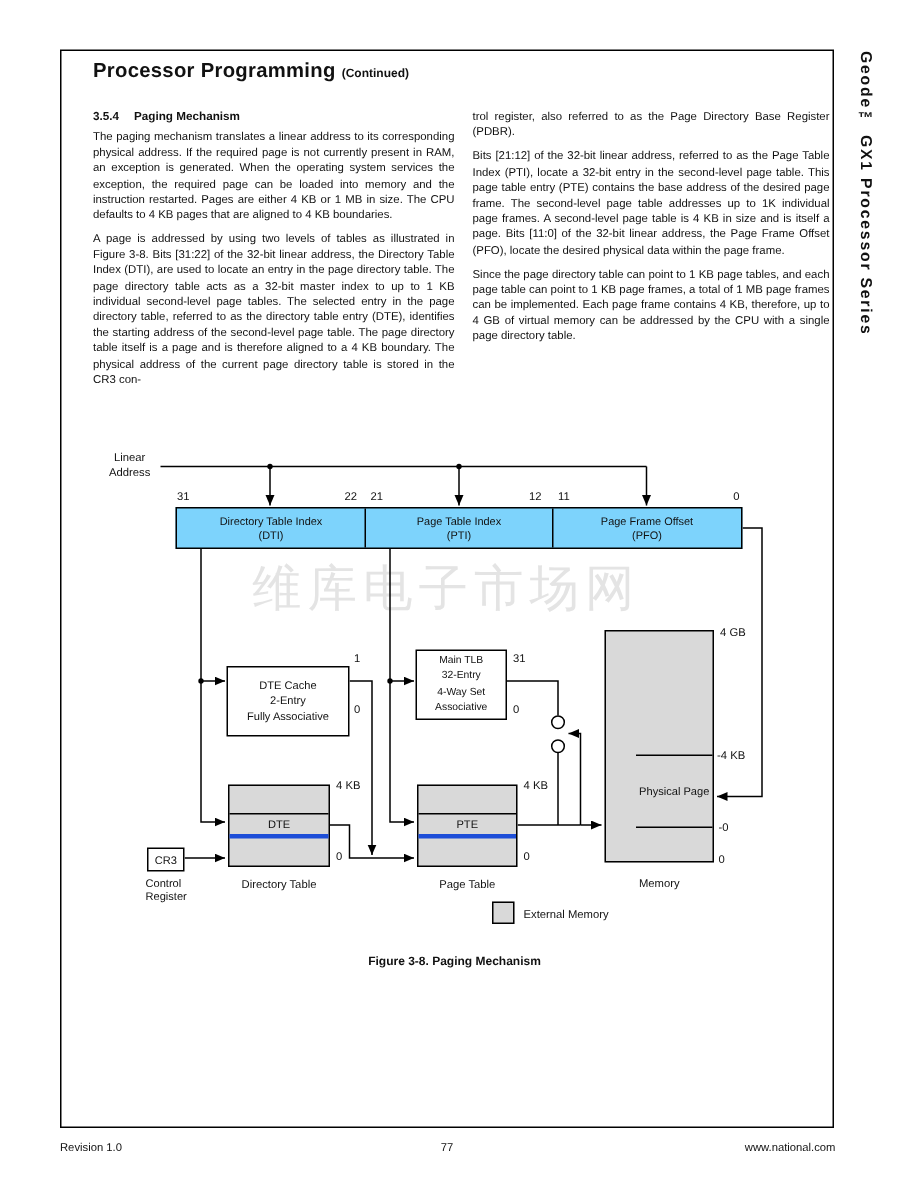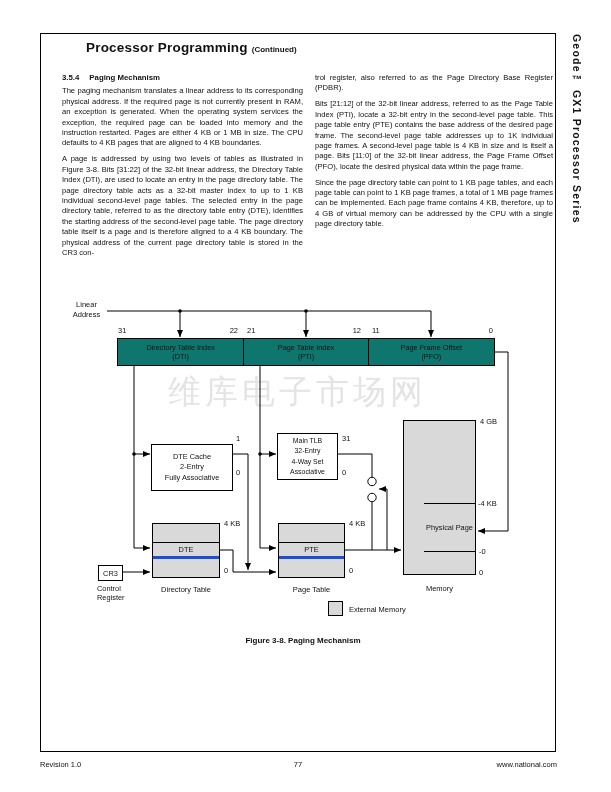--- a/index.html
+++ b/index.html
@@ -1,37 +1,37 @@
 <!DOCTYPE html>
 <html><head>
 <meta charset="utf-8">
 <style>
   html,body{margin:0;padding:0;background:#fff;}
   .canvas{position:relative;width:611px;height:792px;background:#ffffff;
           font-family:"Liberation Sans",sans-serif;color:#111;overflow:hidden;}
   .abs{position:absolute;}
   .page-border{left:40px;top:33px;width:516px;height:719px;border:1.5px solid #000;box-sizing:border-box;}
   .title-row{left:62px;top:38px;white-space:nowrap;}
-  .title{font-size:13.5px;font-weight:bold;letter-spacing:.2px;margin-left:24px;}
+  .title{font-size:13.5px;font-weight:bold;letter-spacing:.2px;}
   .continued{font-size:8px;font-weight:bold;margin-left:4px;}
   .vtab{left:571px;top:34px;height:230px;writing-mode:vertical-rl;font-weight:bold;
         font-size:10.5px;letter-spacing:1.2px;white-space:nowrap;}
   .col{font-size:7.6px;line-height:10.4px;text-align:justify;}
   .col-left{left:62px;top:73px;width:241px;}
   .col-right{left:315px;top:73px;width:238px;}
   .sec-head{font-size:7.8px;font-weight:bold;margin-bottom:3px;text-align:left;}
   .sec-num{margin-right:10px;}
   .para{margin:0 0 5.5px 0;}
   .wm{left:168px;top:370px;width:300px;font-size:33px;letter-spacing:4px;color:#e4e4e4;white-space:nowrap;}
   .dg-svg{left:0;top:0;pointer-events:none;}
   .t{font-size:7.5px;line-height:9.5px;}
   .tc{text-align:center;}
   .linear-label{left:68px;top:300px;width:37px;text-align:center;}
   .la-box{left:117px;top:338px;width:378px;height:28px;border:1px solid #000;box-sizing:border-box;
-          display:flex;background:#0f766e;}
+          display:flex;background:#7dd3fc;}
   .la-cell{box-sizing:border-box;display:flex;flex-direction:column;justify-content:center;
            text-align:center;font-size:7.3px;line-height:9.3px;}
   .la-cell+.la-cell{border-left:1px solid #000;}
   .bit{top:326px;width:18px;font-size:7.5px;}
   .cachebox{border:1px solid #000;box-sizing:border-box;background:#fff;display:flex;
             flex-direction:column;justify-content:center;text-align:center;}
   .dte-cache{left:151px;top:444px;width:82px;height:47px;font-size:7.4px;line-height:10.6px;}
   .main-tlb{left:277px;top:433px;width:61px;height:47px;font-size:6.9px;line-height:10.2px;}
   .graybox{border:1px solid #000;box-sizing:border-box;background:#d9d9d9;display:flex;flex-direction:column;}
   .tbl{left:0;top:523px;width:68px;height:55px;}

